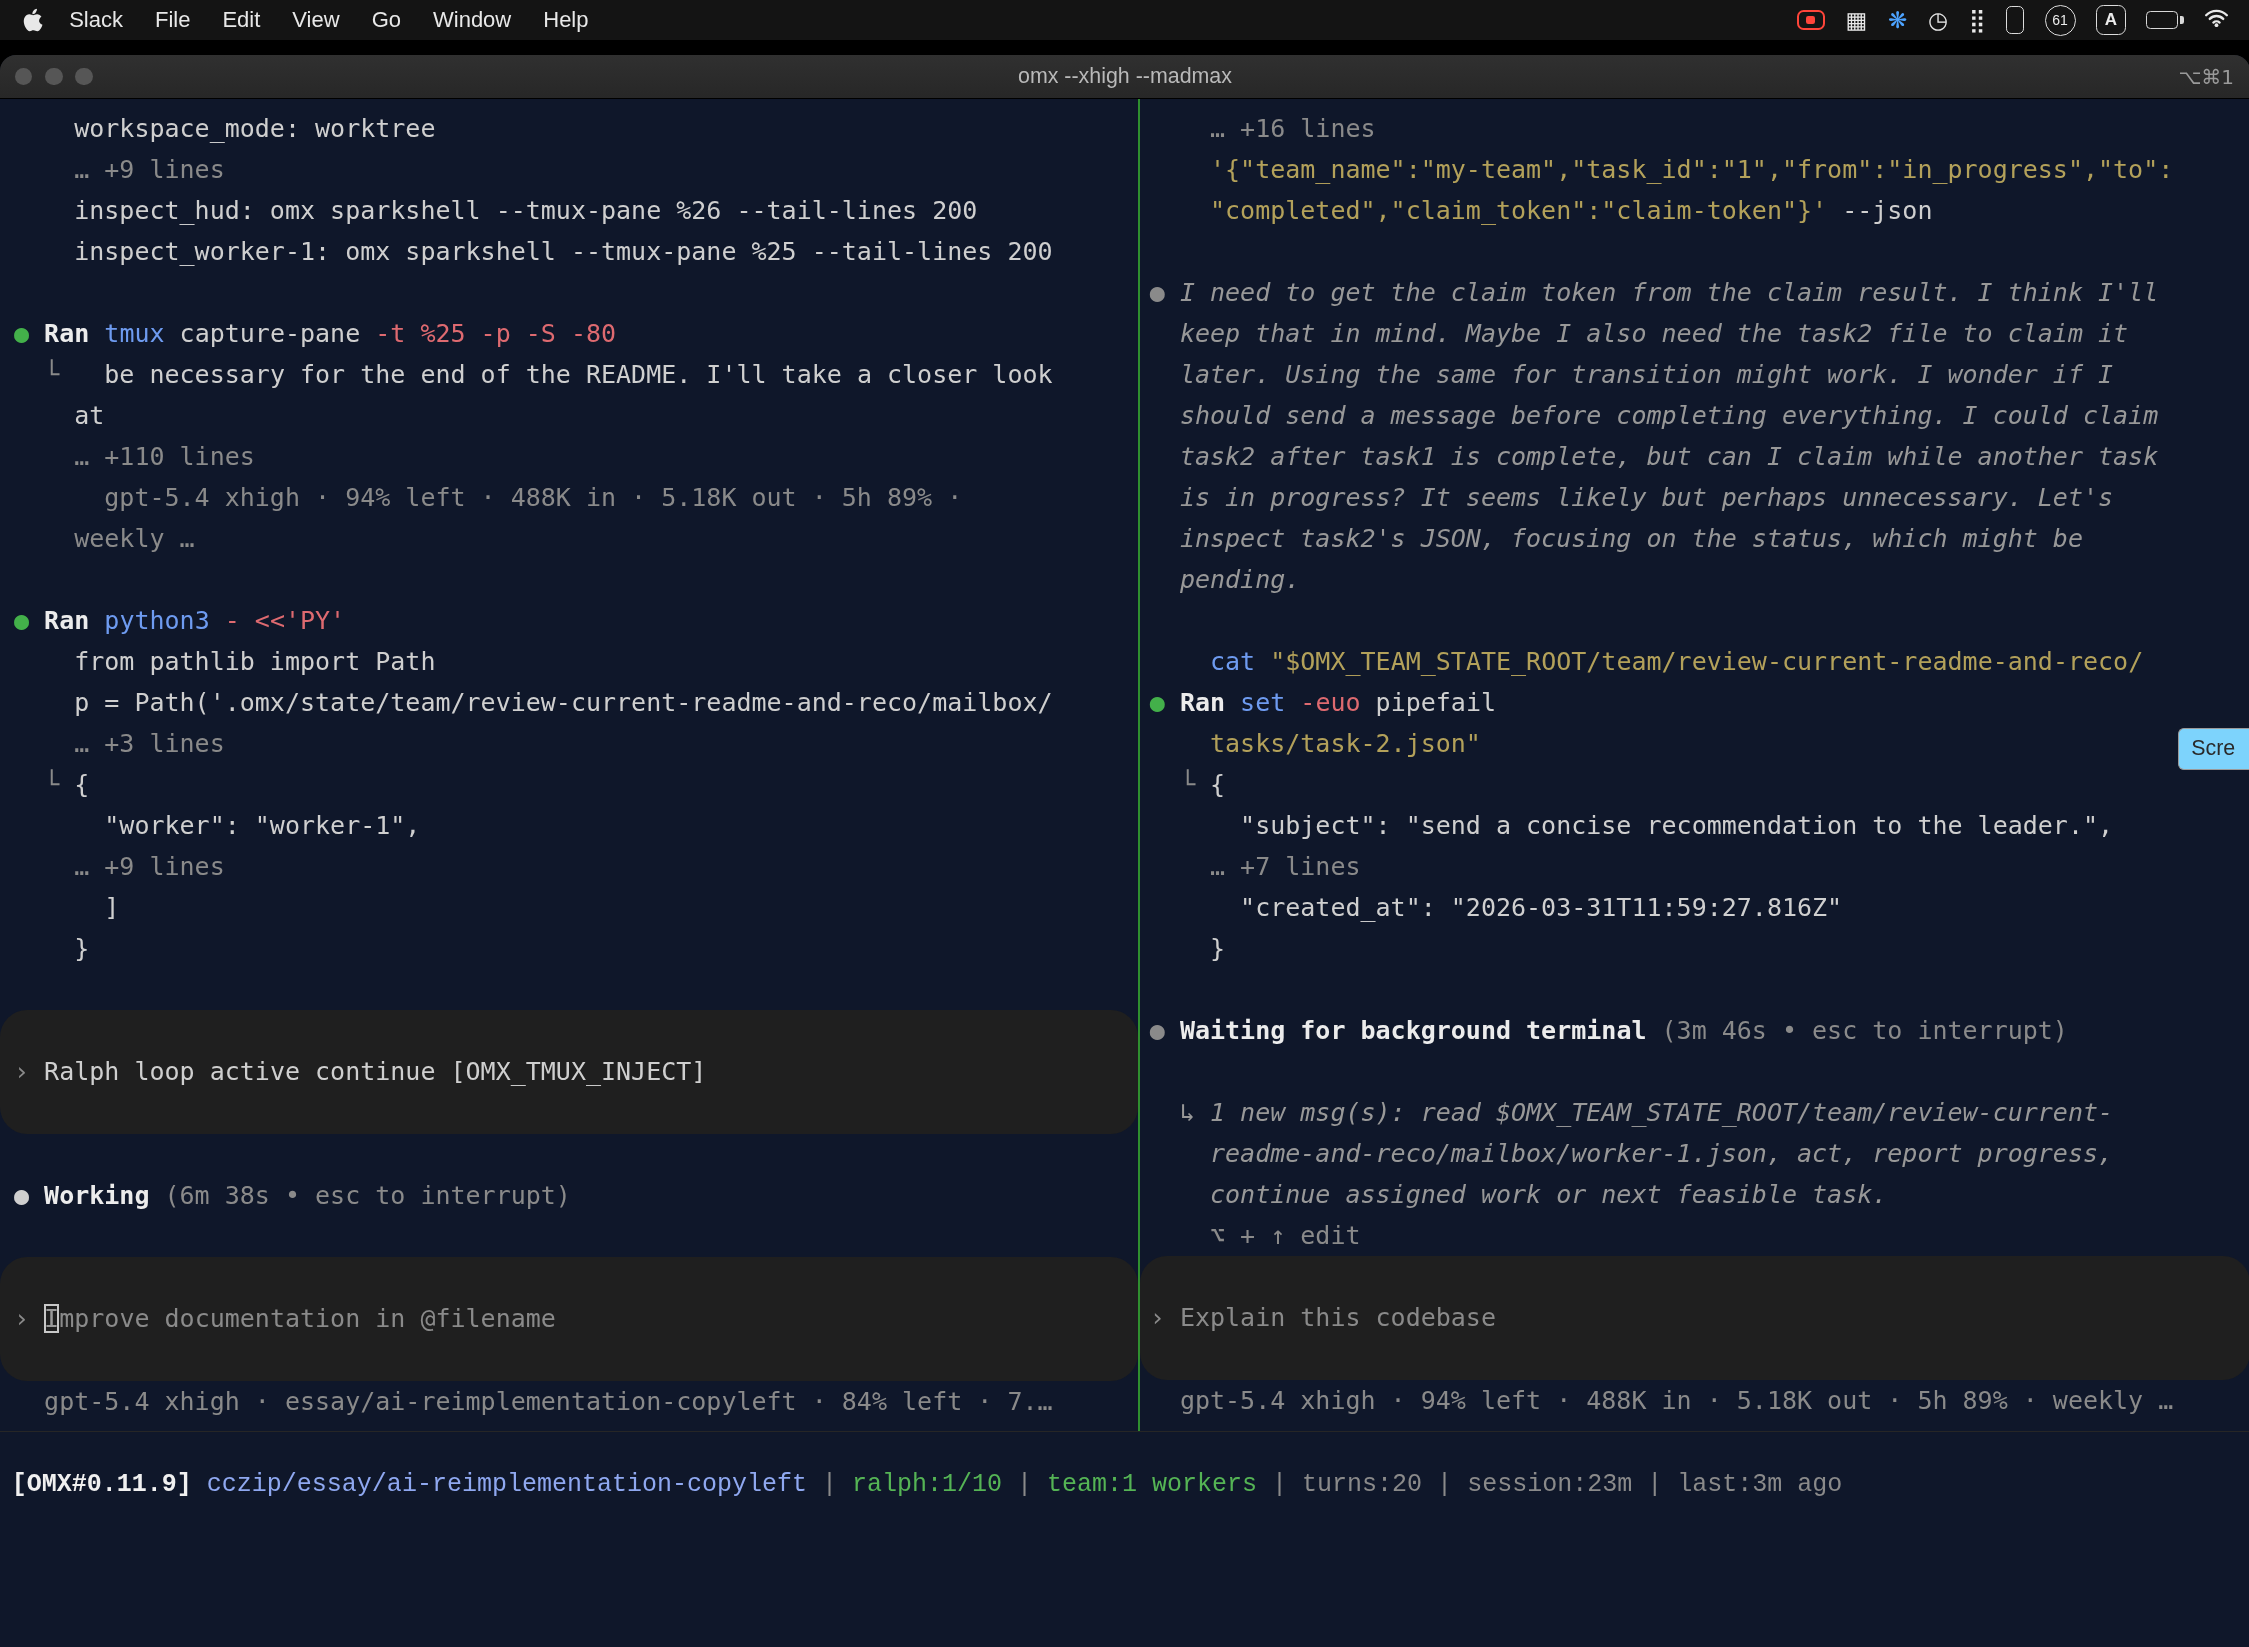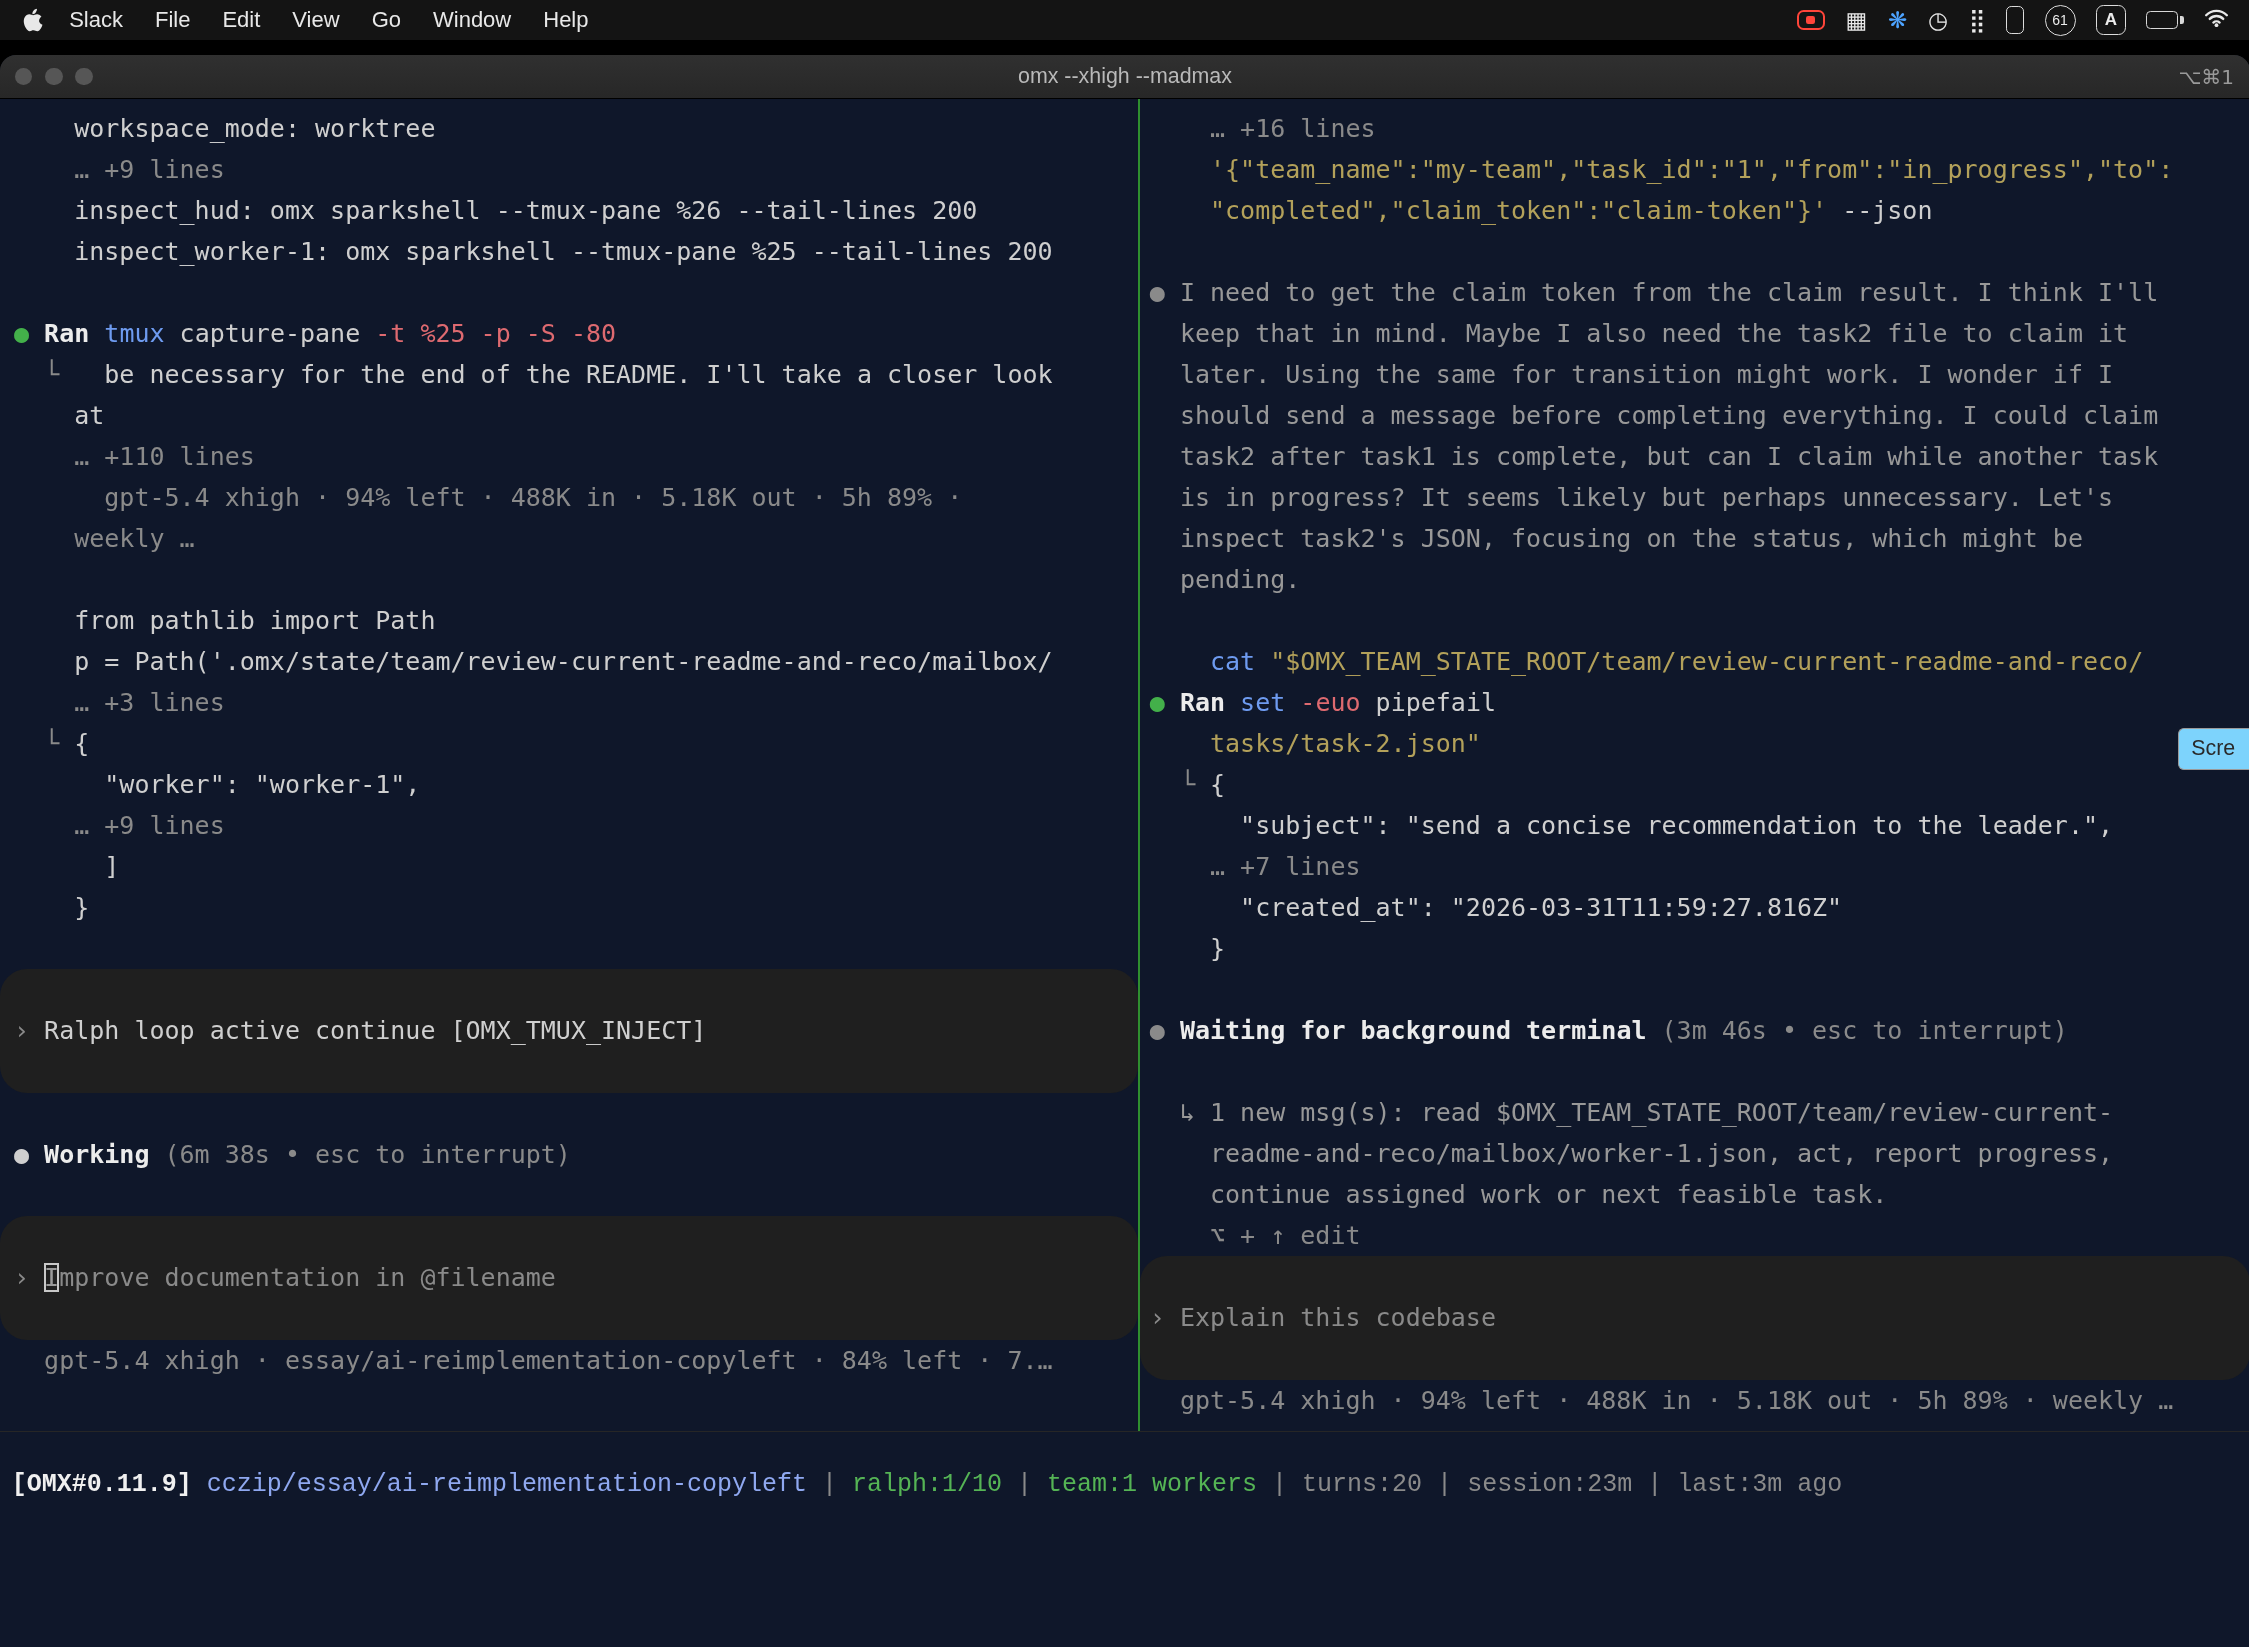--- a/index.html
+++ b/index.html
@@ -46,21 +46,21 @@
   .pane-left{width:1138px;flex:0 0 auto;}
   .pane-right{flex:1;}
   .divider{width:2.2px;background:#2f8f2f;flex:0 0 auto;}
   .tl{height:41px;line-height:41px;white-space:pre;overflow:hidden;}
   .pane-left .tl{padding-left:14px;}
   .pane-right .tl{padding-left:9.6px;}
   .tl.band{height:124px;line-height:124px;background:#1f1f1f;border-radius:27px;}
   .pane-sep{height:0.7px;background:#262626;flex:0 0 auto;}
   
   .w{color:#cfcfcf}.d{color:#8a8a8a}.g{color:#43b04a}.b{color:#6e9bf0}.r{color:#de6a70}.y{color:#b3a15a}
-  .it{color:#989898;}
+  .it{color:#989898;font-style:italic}
   .bold{color:#ececec;font-weight:bold}
   .wb{color:#f0f0f0;font-weight:bold}
   .path{color:#8fa8f0}
   .g2{color:#55b455}
   .cur{color:#9a9a9a;outline:2.2px solid #c8c8c8;outline-offset:-2.2px;}
   
   .omx-status{margin-top:32px;padding-left:11.8px;height:41px;line-height:41px;
     font-family:Liberation Mono, monospace;font-size:25px;white-space:pre;flex:0 0 auto;}
   .spacer{flex:1;}
   .tmux-bar{height:41px;flex:0 0 auto;background:#3aa83a;color:#072807;
@@ -129,20 +129,21 @@
         <div class="tl"><span class="w">    inspect_hud: omx sparkshell --tmux-pane %26 --tail-lines 200</span></div>
         <div class="tl"><span class="w">    inspect_worker-1: omx sparkshell --tmux-pane %25 --tail-lines 200</span></div>
         <div class="tl"></div>
         <div class="tl"><span class="g">● </span><span class="bold">Ran</span><span class="w"> </span><span class="b">tmux</span><span class="w"> capture-pane </span><span class="r">-t %25 -p -S -80</span></div>
         <div class="tl"><span class="d">  └   </span><span class="w">be necessary for the end of the README. I'll take a closer look</span></div>
         <div class="tl"><span class="w">    at</span></div>
         <div class="tl"><span class="d">    … +110 lines</span></div>
         <div class="tl"><span class="d">      gpt-5.4 xhigh · 94% left · 488K in · 5.18K out · 5h 89% ·</span></div>
         <div class="tl"><span class="d">    weekly …</span></div>
         <div class="tl"></div>
+        <div class="tl"><span class="g">● </span><span class="bold">Ran</span><span class="w"> </span><span class="b">python3</span><span class="w"> </span><span class="r">- &lt;&lt;'PY'</span></div>
         <div class="tl"><span class="w">    from pathlib import Path</span></div>
         <div class="tl"><span class="w">    p = Path('.omx/state/team/review-current-readme-and-reco/mailbox/</span></div>
         <div class="tl"><span class="d">    … +3 lines</span></div>
         <div class="tl"><span class="d">  └ </span><span class="w">{</span></div>
         <div class="tl"><span class="w">      "worker": "worker-1",</span></div>
         <div class="tl"><span class="d">    … +9 lines</span></div>
         <div class="tl"><span class="w">      ]</span></div>
         <div class="tl"><span class="w">    }</span></div>
         <div class="tl"></div>
         <div class="tl band"><span class="d">› </span><span class="w">Ralph loop active continue [OMX_TMUX_INJECT]</span></div>

